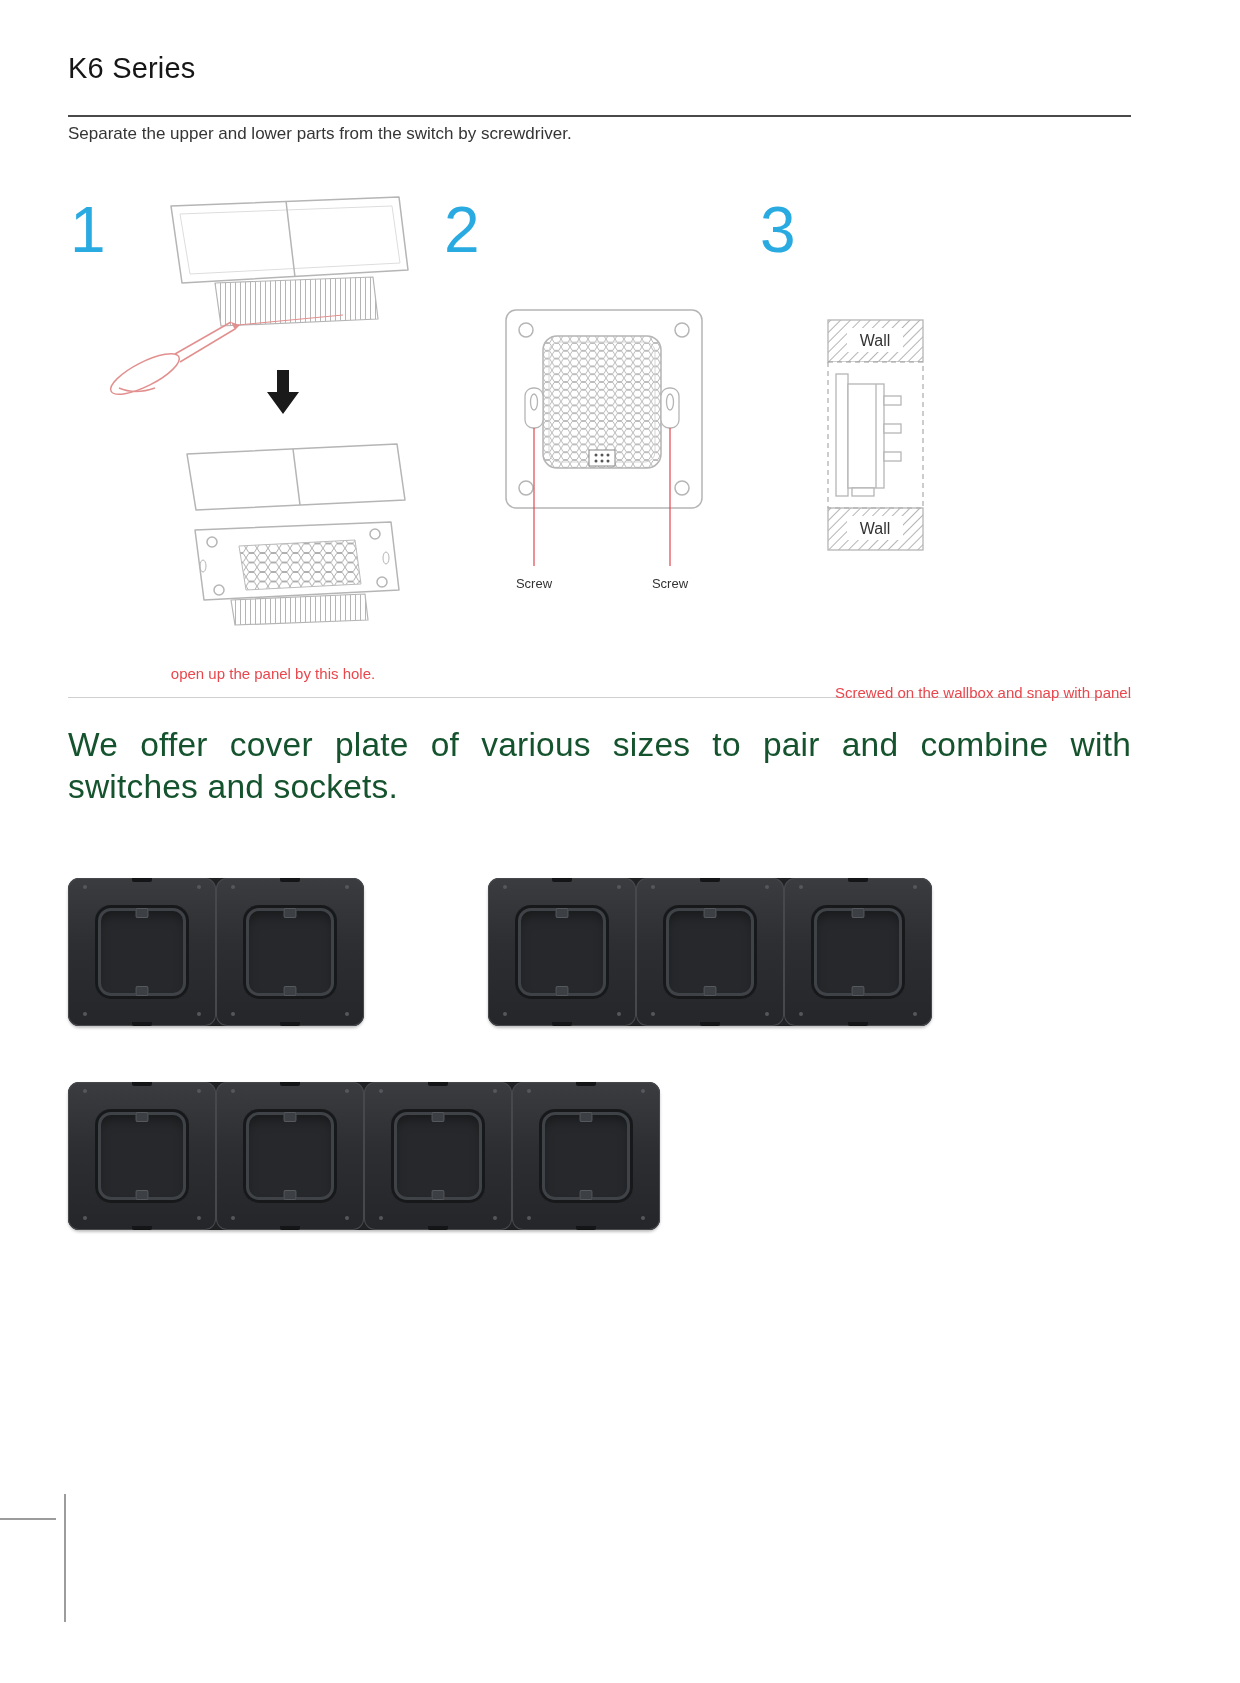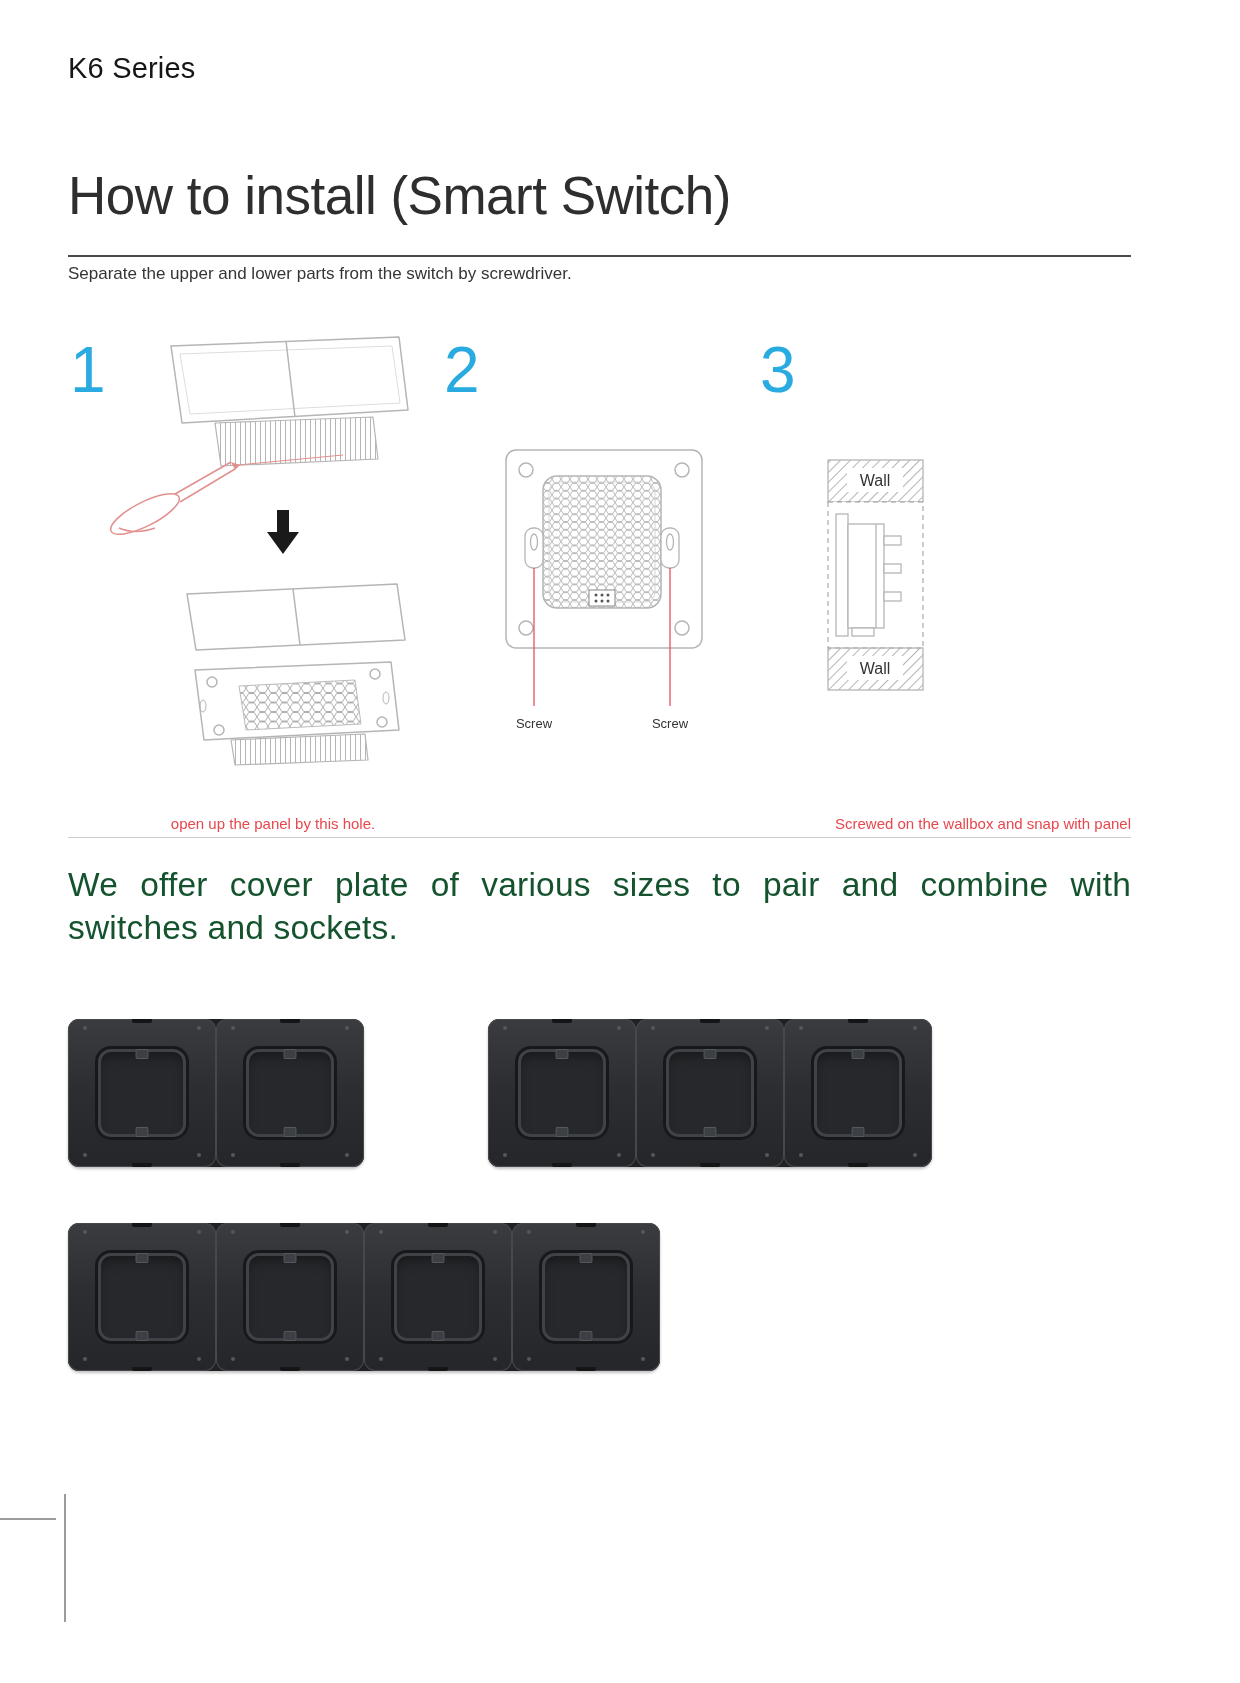--- a/index.html
+++ b/index.html
@@ -17,23 +17,23 @@
   .steps { position:relative; margin-top:48px; height:505px; }
   .step-number { position:absolute; top:6px; font-size:64px; font-weight:300; color:#29abe2; line-height:1; }
   .step-number.n1 { left:2px; }
   .step-number.n2 { left:376px; }
   .step-number.n3 { left:692px; }
 
   .fig1 { position:absolute; left:35px; top:0; }
   .fig2 { position:absolute; left:430px; top:112px; }
   .fig3 { position:absolute; left:750px; top:126px; }
 
-  .step-caption { position:absolute; top:483px; font-size:15px; color:#e8474d; }
+  .step-caption { position:absolute; top:473px; font-size:15px; color:#e8474d; }
   .caption-1 { left:40px; width:330px; text-align:center; }
-  .caption-3 { right:0; text-align:right; }
+  .caption-3 { right:0; text-align:right;margin-top:19px; }
 
   .section-divider { border:none; border-top:1px solid #cfcfcf; }
 
   .offer-text { margin-top:26px; font-size:33.5px; font-weight:300; color:#14532d; line-height:1.26; letter-spacing:0.2px; text-align:justify; }
 
   .plates-row { display:flex; gap:124px; align-items:flex-start; }
   .plates-row.row-1 { margin-top:70px; }
   .plates-row.row-2 { margin-top:56px; }
 
   .plate-frame { display:flex; border-radius:12px; background:#1f2123; box-shadow:0 2px 3px rgba(0,0,0,0.25); }
@@ -56,21 +56,20 @@
   svg text { font-family:"Liberation Sans","DejaVu Sans",sans-serif; }
 </style>
 </head>
 <body>
 
 <div class="page">
   <div class="content">
 
     <div class="series">K6 Series</div>
 
-    <h1 class="title">How to install (Smart Switch)</h1>
     <hr class="title-rule">
     <p class="subtitle">Separate the upper and lower parts from the switch by screwdriver.</p>
 
     <div class="steps">
       <div class="step-number n1">1</div>
       <div class="step-number n2">2</div>
       <div class="step-number n3">3</div>
 
       <svg class="fig1" width="330" height="435" viewBox="0 0 330 435">
         <defs>

